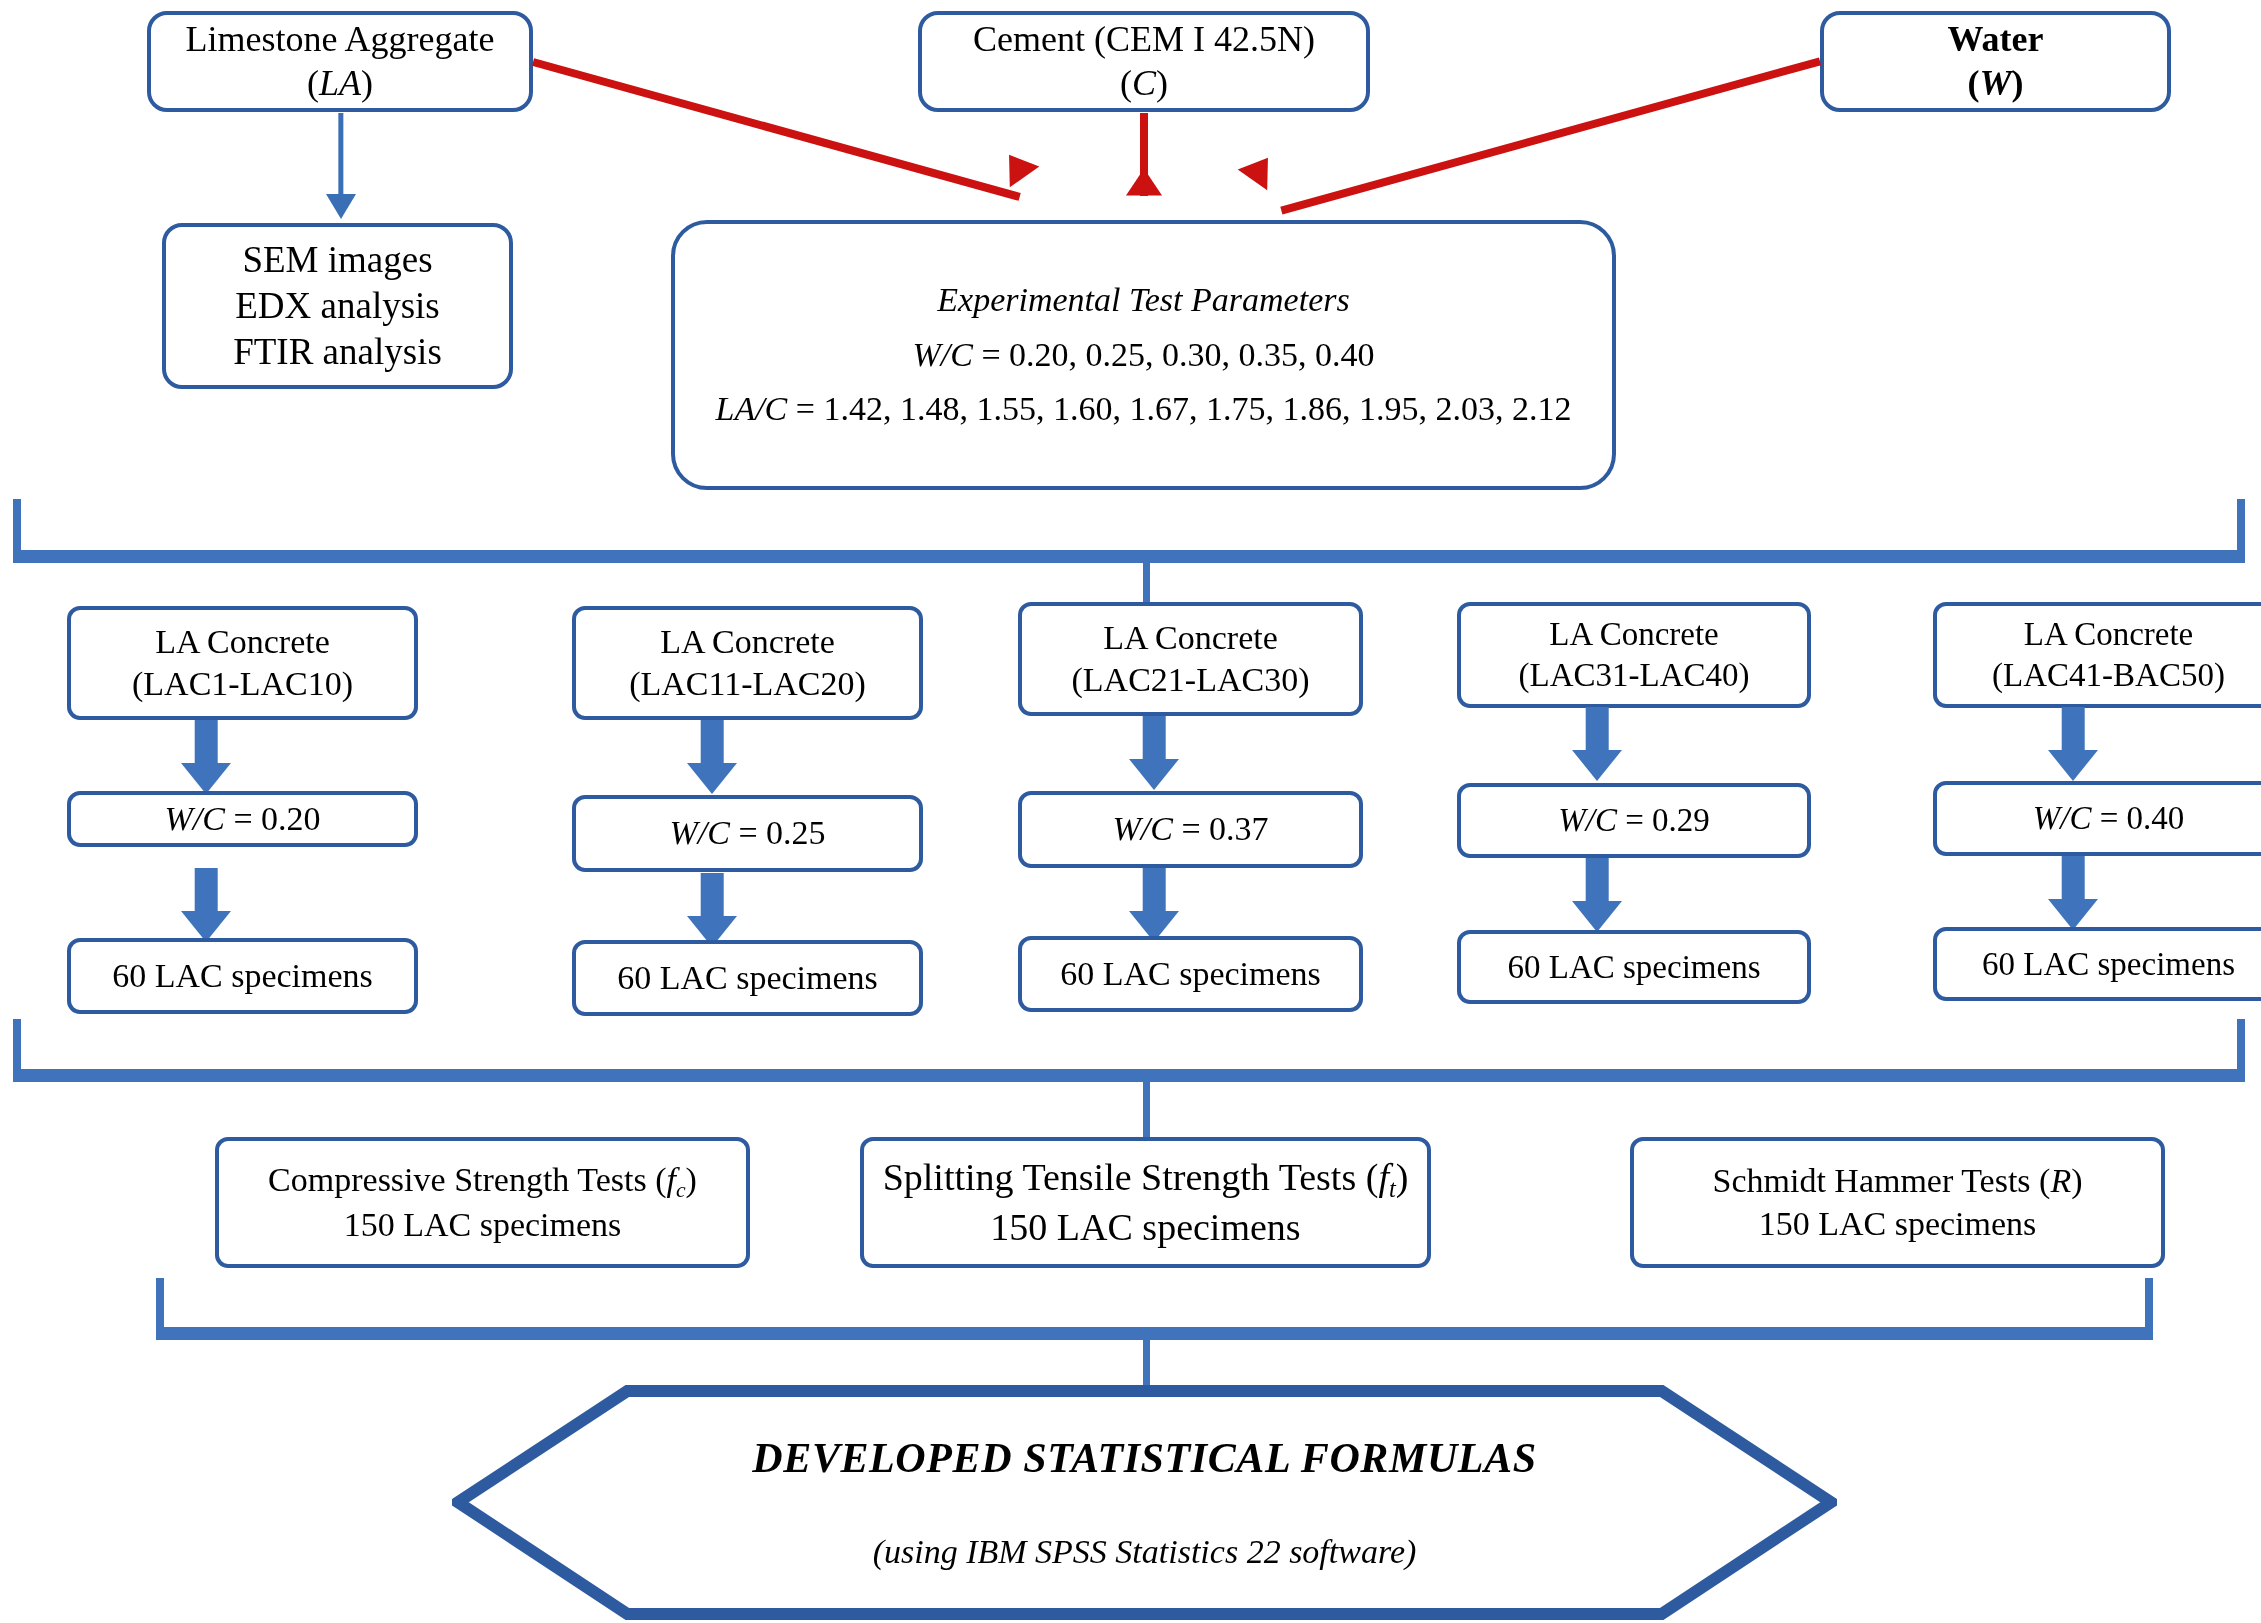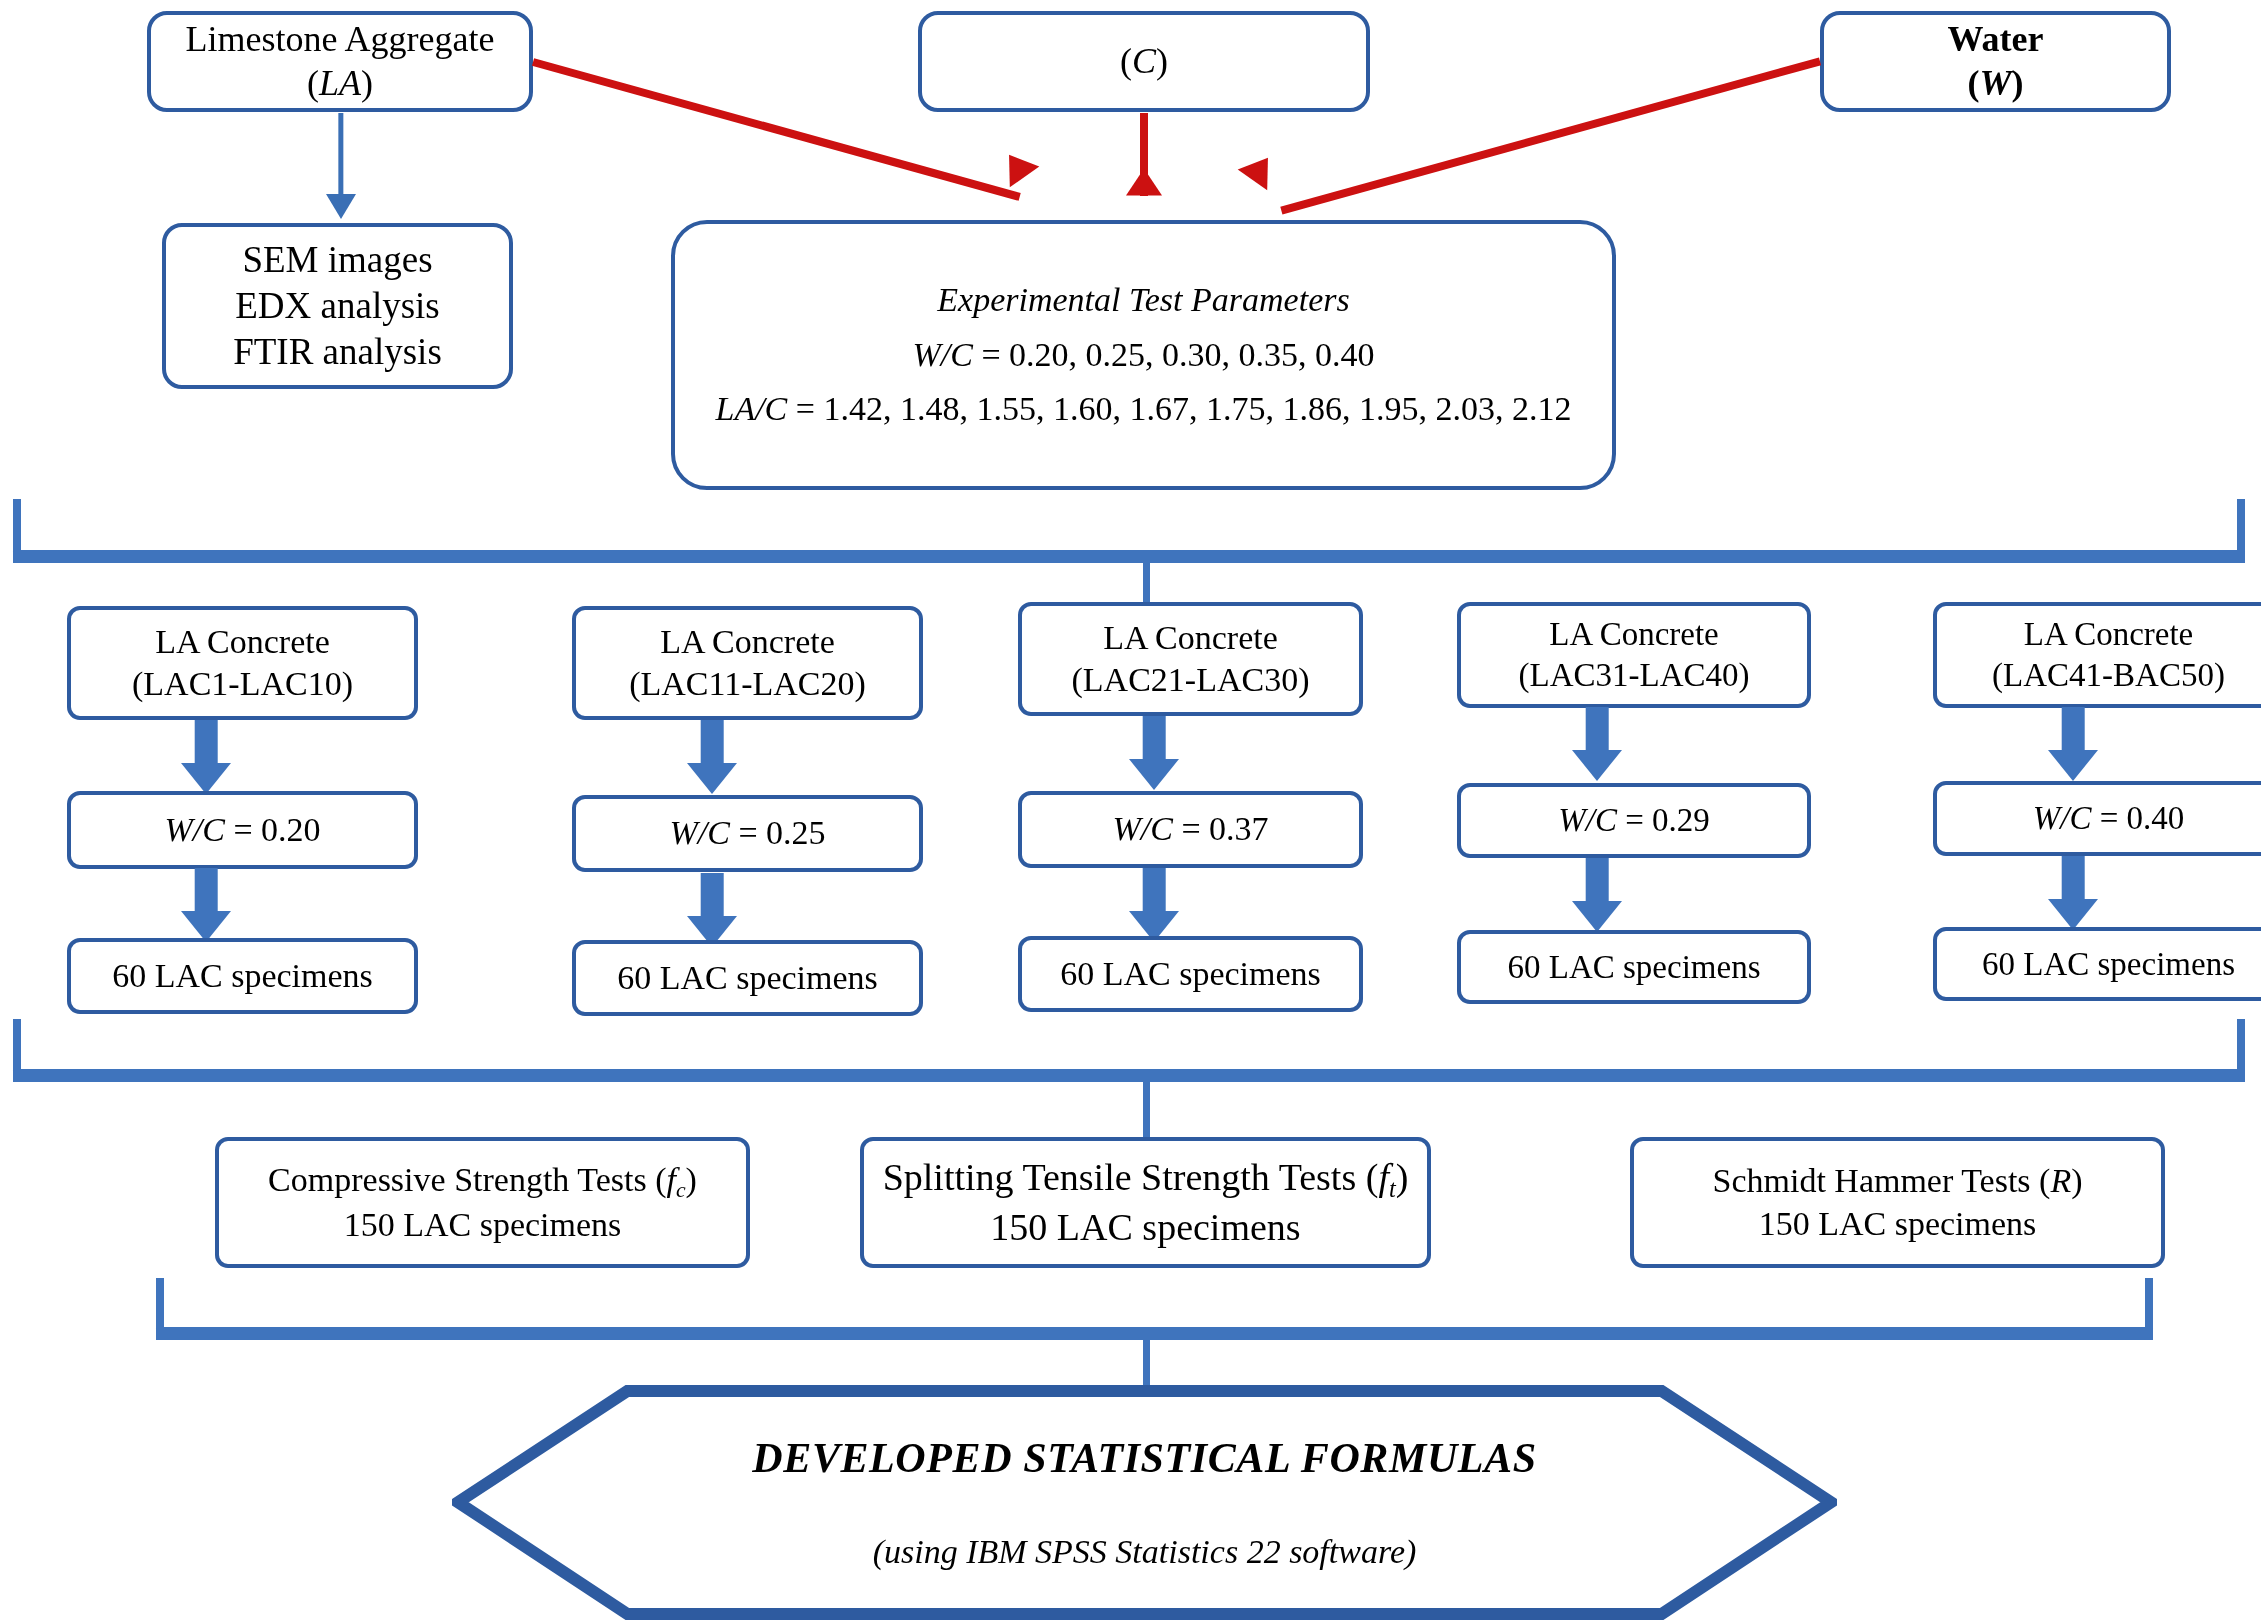--- a/index.html
+++ b/index.html
@@ -117,20 +117,21 @@
 <body>
 
 <div id="stage">
 
   <div class="node" style="left:147px;top:10.7px;width:386px;height:101px;">
     <span class="ln">Limestone Aggregate</span>
     <span class="ln">(<span class="it" title="(LA)">LA</span>)</span>
   </div>
 
   <div class="node" style="left:918px;top:10.7px;width:452px;height:101px;">
+    <span class="ln">Cement (CEM I 42.5N)</span>
     <span class="ln">(<span class="it">C</span>)</span>
   </div>
 
   <div class="node" style="left:1820px;top:10.7px;width:351px;height:101px;font-weight:bold;">
     <span class="ln">Water</span>
     <span class="ln">(<span class="it">W</span>)</span>
   </div>
 
   <div class="thin-arrow" style="left:317px;top:113px;width:48px;height:106px;">
     <div class="shaft" style="height:83px;"></div>
@@ -166,21 +167,21 @@
   <div class="brace-stem" style="left:1143px;top:562px;height:59px;"></div>
 
   <div class="node small-radius" style="left:30px;top:606px;width:351px;height:114px;font-size:34px;">
     <span class="ln">LA Concrete</span>
     <span class="ln">(LAC1-LAC10)</span>
   </div>
   <div class="block-arrow" style="left:181px;top:720px;width:50px;height:74px;">
     <div class="bshaft" style="width:22.6px;height:46px;"></div>
     <div class="bhead" style="top:43px;"></div>
   </div>
-  <div class="node small-radius" style="left:30px;top:791px;width:351px;height:78px;font-size:34px;">
+  <div class="node small-radius" style="left:30px;top:791px;width:351px;height:56px;font-size:34px;">
     <span class="ln"><span class="it">W/C</span> <span>= 0.20</span></span>
   </div>
   <div class="block-arrow" style="left:181px;top:868px;width:50px;height:74px;">
     <div class="bshaft" style="width:22.6px;height:46px;"></div>
     <div class="bhead" style="top:43px;"></div>
   </div>
   <div class="node small-radius" style="left:30px;top:938px;width:351px;height:76px;font-size:34px;">
     <span class="ln">60 LAC specimens</span>
   </div>
 

